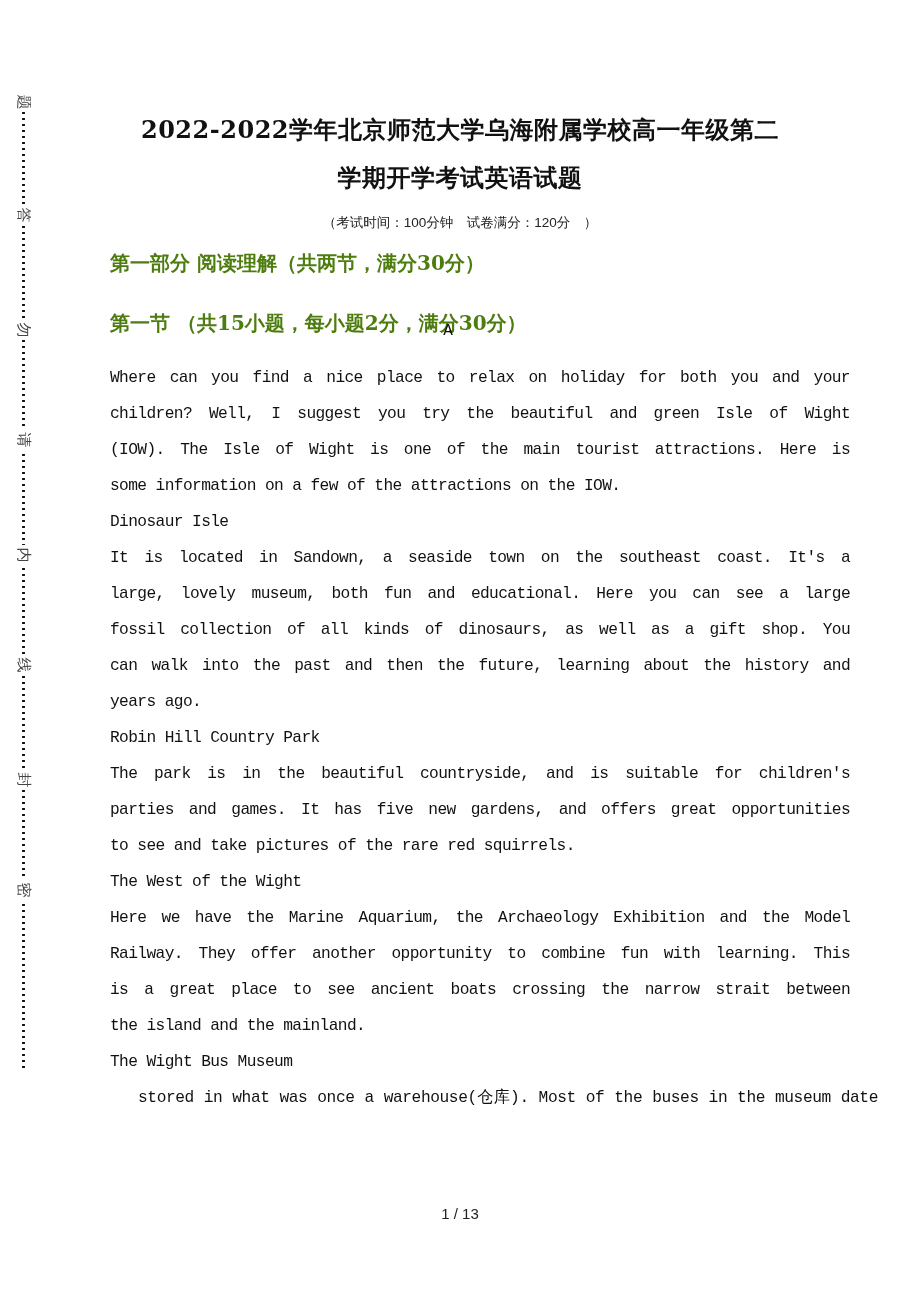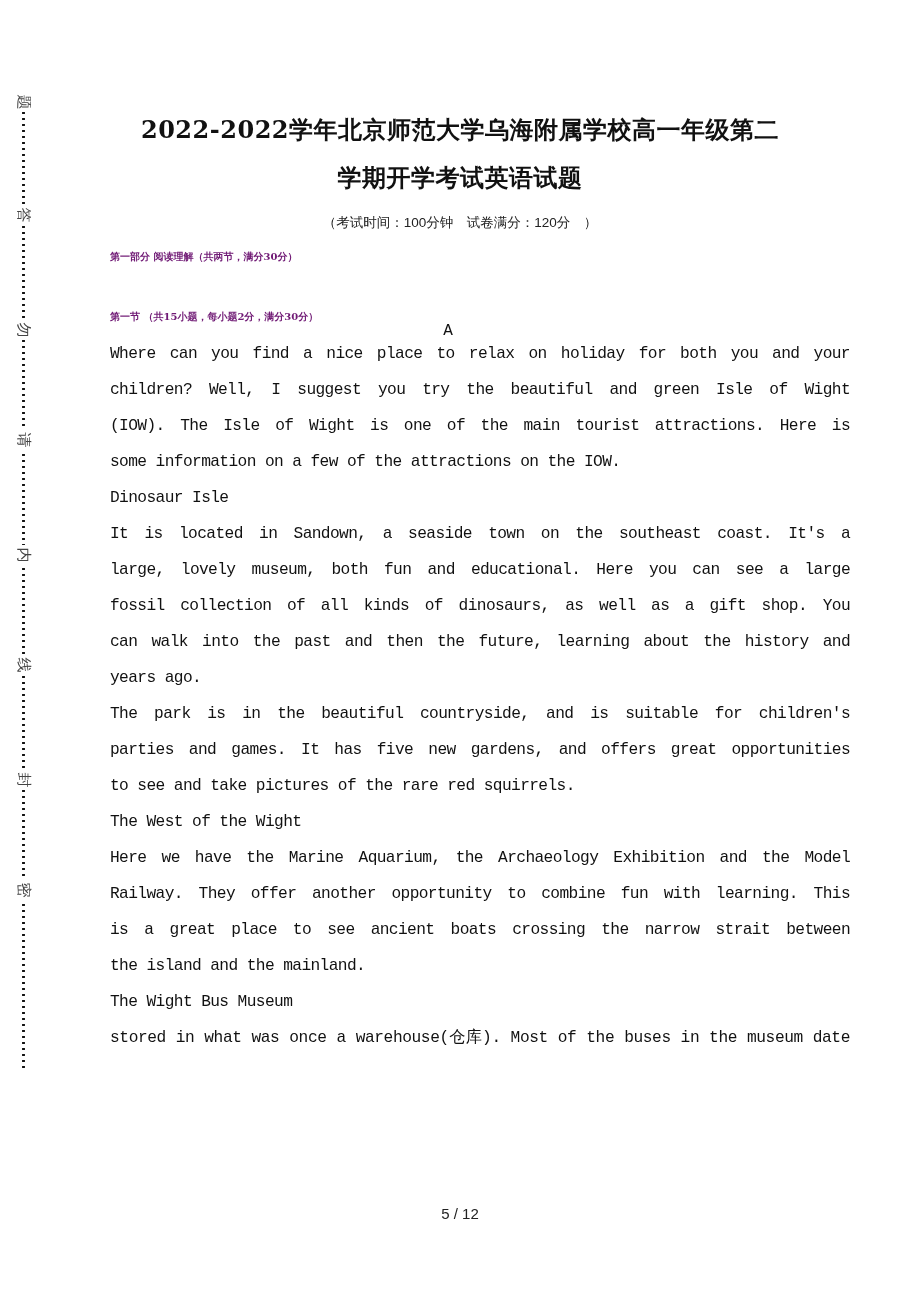--- a/index.html
+++ b/index.html
@@ -65,55 +65,56 @@
       top: 214px;
       text-align: center;
       font-family: Liberation Sans, sans-serif;
       font-size: 13.5px;
       color: #222;
     }
     .section {
       position: absolute;
       left: 110px;
       font-family: "DejaVu Serif", serif;
-      font-size: 10px;
+      font-size: 20px;
       font-weight: bold;
-      color: #701a75;
+      color: #4d7c0f;
     }
     .s1 { top: 250px; }
     .s2 { top: 269px; margin-top: 41px; }
     .passage-label {
       position: absolute;
       left: 0;
       width: 896px;
       top: 322px;
       text-align: center;
       font-size: 16px;
     }
     .body-text {
       position: absolute;
       left: 110px;
-      top: 343px;
+      top: 367px;
       width: 740px;
     }
     .line {
       height: 36px;
       line-height: 22px;
       font-size: 16.2px;
       white-space: nowrap;
       text-align: justify;
       text-align-last: justify;
       letter-spacing: -0.6px;
     }
     .line.last {
       text-align-last: left;
     }
     .line.ext {
       width: 740px;
       letter-spacing: -0.4px;
+      margin-left: 28px;
     }
     .footer {
       position: absolute;
       left: 0;
       width: 920px;
       top: 1205px;
       text-align: center;
       font-family: "Liberation Sans", sans-serif;
       font-size: 15px;
       color: #222;
@@ -148,25 +149,26 @@
     <div class="line">Where can you find a nice place to relax on holiday for both you and your</div>
     <div class="line">children? Well, I suggest you try the beautiful and green Isle of Wight</div>
     <div class="line">(IOW). The Isle of Wight is one of the main tourist attractions. Here is</div>
     <div class="line last">some information on a few of the attractions on the IOW.</div>
     <div class="line last">Dinosaur Isle</div>
     <div class="line">It is located in Sandown, a seaside town on the southeast coast. It's a</div>
     <div class="line">large, lovely museum, both fun and educational. Here you can see a large</div>
     <div class="line">fossil collection of all kinds of dinosaurs, as well as a gift shop. You</div>
     <div class="line">can walk into the past and then the future, learning about the history and</div>
     <div class="line last">years ago.</div>
+    <div class="line last">Robin Hill Country Park</div>
     <div class="line">The park is in the beautiful countryside, and is suitable for children's</div>
     <div class="line">parties and games. It has five new gardens, and offers great opportunities</div>
     <div class="line last">to see and take pictures of the rare red squirrels.</div>
     <div class="line last">The West of the Wight</div>
     <div class="line">Here we have the Marine Aquarium, the Archaeology Exhibition and the Model</div>
     <div class="line">Railway. They offer another opportunity to combine fun with learning. This</div>
     <div class="line">is a great place to see ancient boats crossing the narrow strait between</div>
     <div class="line last">the island and the mainland.</div>
     <div class="line last">The Wight Bus Museum</div>
     <div class="line ext">stored in what was once a warehouse(仓库). Most of the buses in the museum date</div>
   </div>
 
-<div class="footer">5 / 12</div>
+<div class="footer">1 / 13</div>
 
 </body></html>

